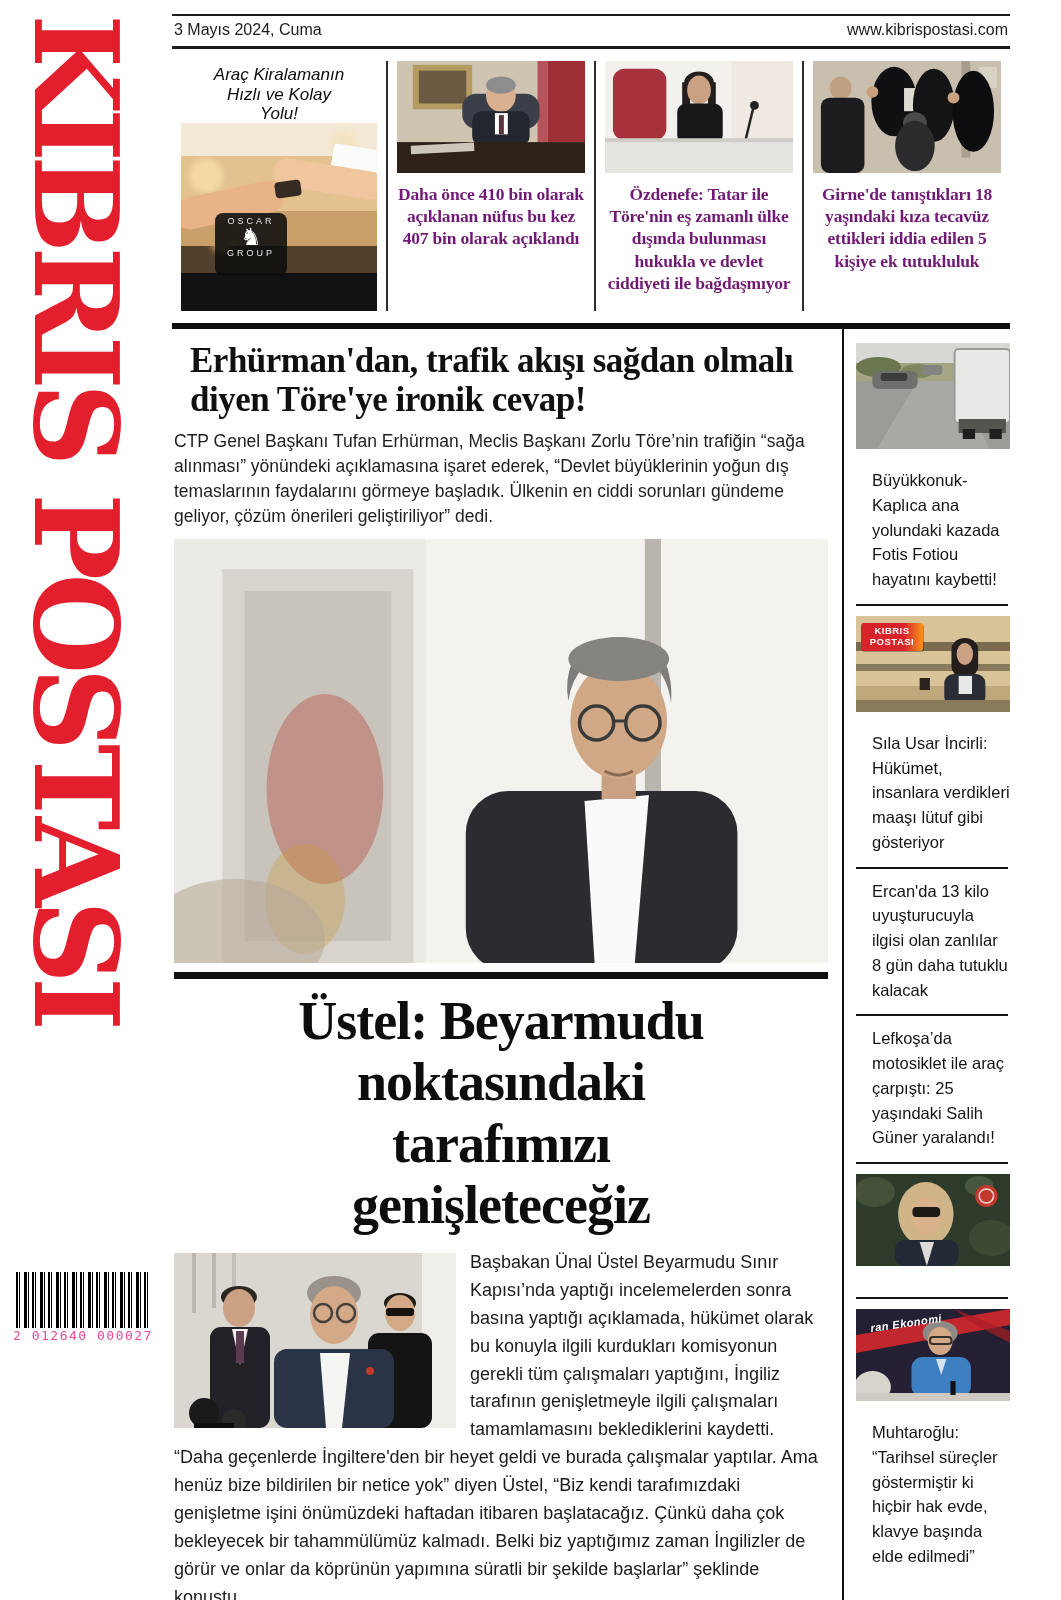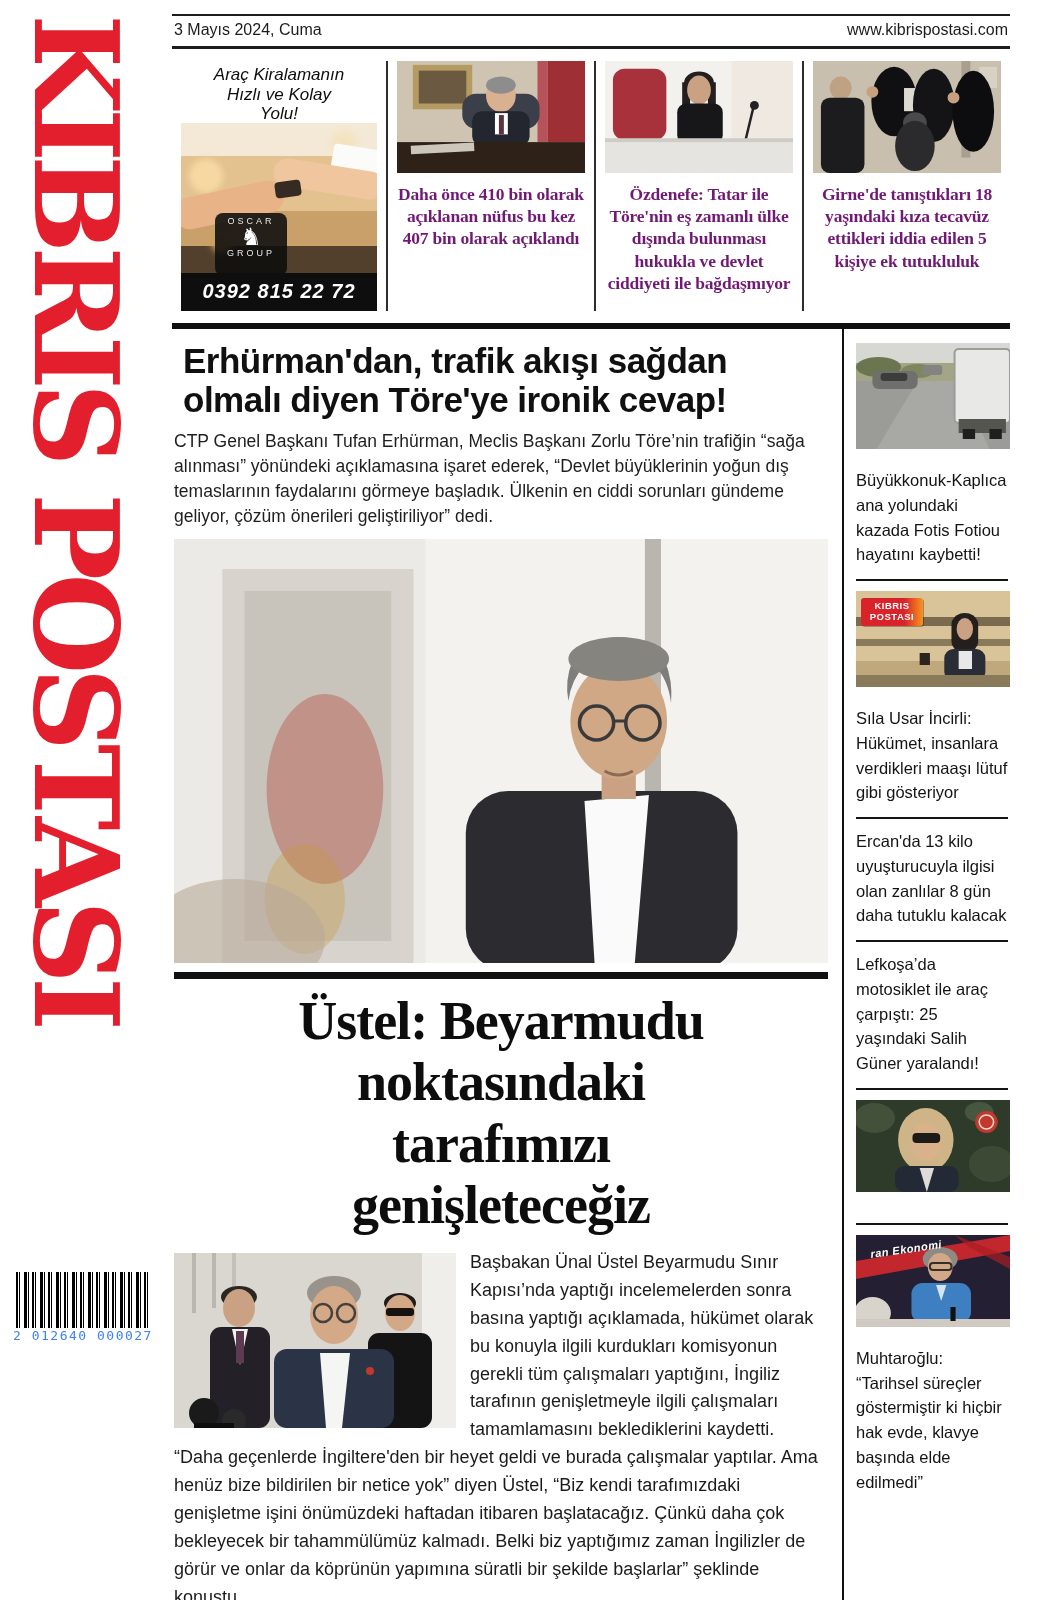--- a/index.html
+++ b/index.html
@@ -9,21 +9,21 @@
   
   .masthead{position:absolute;left:10px;top:10px;width:152px;height:1340px;}
   .masthead-title{writing-mode:vertical-rl;text-orientation:mixed;
     font-family:"DejaVu Serif",serif;font-weight:bold;font-size:116px;
     letter-spacing:-7px;line-height:1;height:1238px;color:#e31e2d;
     margin:4px 0 0 8px;overflow:hidden;white-space:nowrap;}
   .barcode{position:absolute;left:2px;top:1262px;width:142px;}
   .barcode-bars{height:60px;margin:0 4px;
     background:repeating-linear-gradient(90deg,#000 0 2px,#fff 2px 3px,#000 3px 4px,#fff 4px 8px,#000 8px 11px,#fff 11px 12px,#000 12px 13px,#fff 13px 16px);}
   .barcode-digits{font-family:"DejaVu Sans Mono",monospace;font-size:13px;
-    letter-spacing:1.5px;text-align:center;background:#fff;margin-top:-4px;color:#3b82f6;}
+    letter-spacing:1.5px;text-align:center;background:#fff;margin-top:-4px;color:#ec4899;}
 
   
   .content{position:absolute;left:172px;top:14px;width:838px;}
   .topbar{display:flex;justify-content:space-between;align-items:center;
     border-top:2px solid #1c1c1c;border-bottom:3px solid #1c1c1c;
     padding:5px 2px 7px;font-size:16px;color:#1c1c1c;}
 
   
   .briefs{display:grid;grid-template-columns:214px 1fr 1fr 1fr;padding:12px 0 10px;}
   .briefs>div{padding:0 9px;}
@@ -55,39 +55,39 @@
     color:#fff;font-weight:bold;font-style:italic;font-size:20px;text-align:center;
     line-height:36px;letter-spacing:1px;}
 
   .rule-thick{height:6px;background:#101010;margin-top:2px;}
 
   
   .main-grid{display:grid;grid-template-columns:1fr 168px;}
   .main-col{padding:2px 14px 0 2px;}
   .sidebar{border-left:2px solid #101010;padding:6px 0 0 12px;}
 
-  .lead-headline{font-family:Liberation Sans, sans-serif;font-weight:700;font-size:35px;
-    line-height:1.12;letter-spacing:-.5px;margin:10px 9px 10px;color:#101010;}
+  .lead-headline{font-family:Liberation Serif, serif;font-weight:700;font-size:35px;
+    line-height:1.12;letter-spacing:-.5px;margin:10px 16px 10px;color:#101010;}
   .lead-body{font-size:17.5px;line-height:1.42;color:#1e1e1e;margin:0 0 10px;}
   .lead-photo{height:424px;overflow:hidden;background:#e9e7e3;}
   .lead-photo svg{display:block;width:100%;height:100%;}
   .rule-thick2{height:7px;background:#101010;margin-top:9px;}
 
   .second-headline{font-family:"Liberation Serif",serif;font-weight:700;font-size:54px;
     line-height:1.14;letter-spacing:-1px;text-align:center;width:490px;margin:12px auto 12px;color:#0d0d0d;}
   .second-article{font-size:18px;line-height:1.55;color:#1b1b1b;}
   .second-photo{float:left;width:282px;height:175px;margin:4px 14px 4px 0;overflow:hidden;background:#d9d7d0;}
   .second-photo svg{display:block;width:100%;height:100%;}
 
   
   .sb-item{padding:8px 0 10px;}
   .sb-sep{height:2px;background:#141414;margin:2px 2px 2px 0;}
   .sb-img{overflow:hidden;margin-bottom:19px;background:#d946ef;position:relative;}
   .sb-img svg{display:block;width:100%;height:100%;}
-  .sb-headline{font-size:16.5px;line-height:1.5;color:#141414;}
+  .sb-headline{font-size:16.5px;line-height:1.5;color:#141414;margin-left:16px;}
   .tv-logo{position:absolute;left:5px;top:7px;width:62px;height:26px;z-index:2;
     background:linear-gradient(90deg,#d8232a 0 70%,#f7941d);border-radius:3px;
     color:#fff;font-weight:bold;font-size:9.5px;line-height:1.2;text-align:center;padding-top:2px;
     letter-spacing:.5px;box-shadow:1px 1px 0 rgba(0,0,0,.3);}
   .banner-text{position:absolute;left:14px;top:8px;z-index:2;color:#fff;font-weight:bold;
     font-style:italic;font-size:11px;transform:rotate(-8deg);letter-spacing:.5px;white-space:nowrap;}
 </style>
 </head>
 <body>
 
@@ -122,21 +122,20 @@
           <div class="bokeh" style="left:30px;top:170px;width:22px;height:22px;background:#caa05e;"></div>
           <div class="sleeve"></div>
           <div class="arm arm-left"></div>
           <div class="arm arm-right"></div>
           <div class="keyfob"></div>
           <div class="oscar-box">
             <div>OSCAR</div>
             <div class="oscar-horse">♞</div>
             <div>GROUP</div>
           </div>
-          <div class="ad-phone">0392 815 22 72</div>
         </div>
       </div>
 
       <div>
         <div class="brief-img">
           <svg viewBox="0 0 190 116" preserveAspectRatio="none">
             <rect width="190" height="116" fill="#cfc4b2"></rect>
             <rect x="16" y="4" width="60" height="46" fill="#b49b62"></rect>
             <rect x="22" y="10" width="48" height="34" fill="#6b5a41"></rect>
             <rect x="152" y="0" width="38" height="84" fill="#9e2f35"></rect>

